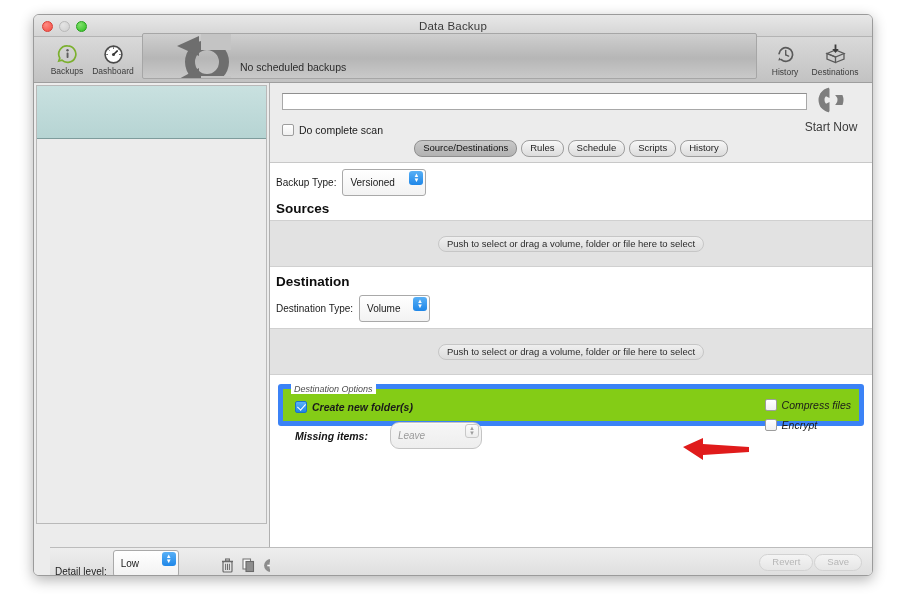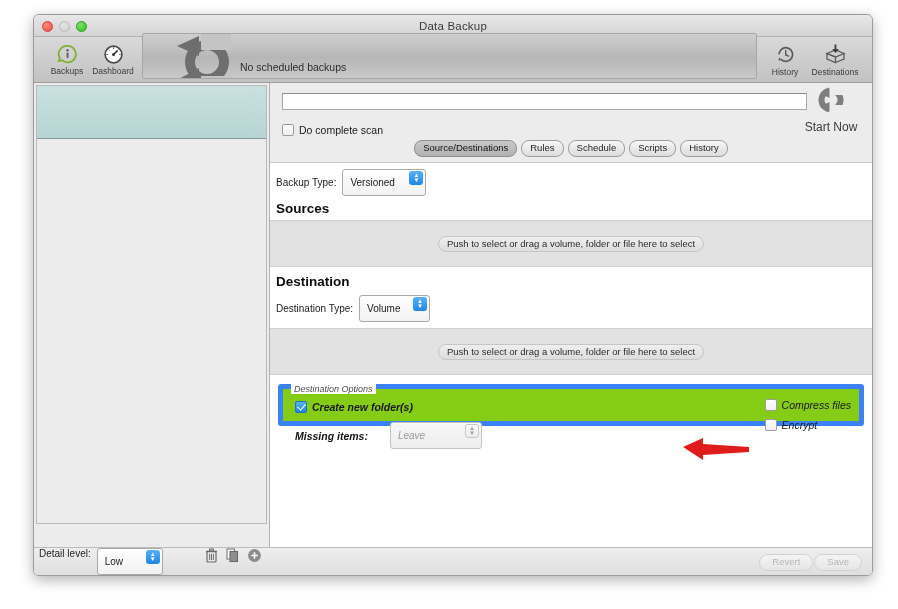--- a/index.html
+++ b/index.html
@@ -94,23 +94,23 @@
   }
   #sb-selected {
     height: 53px;
     background: linear-gradient(to bottom, #c9e1e0 0%, #b6d4d3 100%);
     border-bottom: 1px solid #7e9c9c;
   }
   #sb-rest { background: #ececec; height: 384px; }
 
   
   #sb-bottom {
-    position: absolute; left: 0; bottom: 0;
+    position: absolute; left: 16px; bottom: 0;
     width: 236px; height: 30px;
-    display: flex; align-items: flex-start;
+    display: flex; align-items: flex-end;
     padding-left: 5px;
     background: linear-gradient(to bottom, #eeeeee, #dedede);
     border-top: 1px solid #bcbcbc;
   }
   .detail-label { font-size: 10px; color: #1d1d1d; margin-right: 6px; }
 
   
   .popup {
     position: relative;
     height: 27px;
@@ -124,21 +124,21 @@
   }
   .popup .stepper {
     position: absolute; right: 2px; top: 1px;
     width: 14px; height: 14px;
     background: linear-gradient(to bottom, #58b0f6, #1f87e8);
     border-radius: 3px;
     display: flex; flex-direction: column; align-items: center; justify-content: center;
     line-height: 0;
   }
   .popup .stepper .ar { font-size: 6px; color: #fff; line-height: 5px; }
-  .popup.disabled { color: #9a9a9a; background: linear-gradient(to bottom,#f6f6f6,#eeeeee); border-color:#c4c4c4;}
+  .popup.disabled { color: #9a9a9a; background: linear-gradient(to bottom,#f6f6f6,#eeeeee); border-color:#c4c4c4;border-radius:9px;}
   .popup.disabled .stepper { background: linear-gradient(to bottom,#fbfbfb,#ededed); border:1px solid #c8c8c8;}
   .popup.disabled .stepper .ar { color: #9d9d9d; }
 
   .sb-icons { display: flex; align-items: center; gap: 8px; margin-left: auto; margin-right: 8px; }
 
   
   #main {
     flex: 1;
     background: #ececec;
     position: relative;

